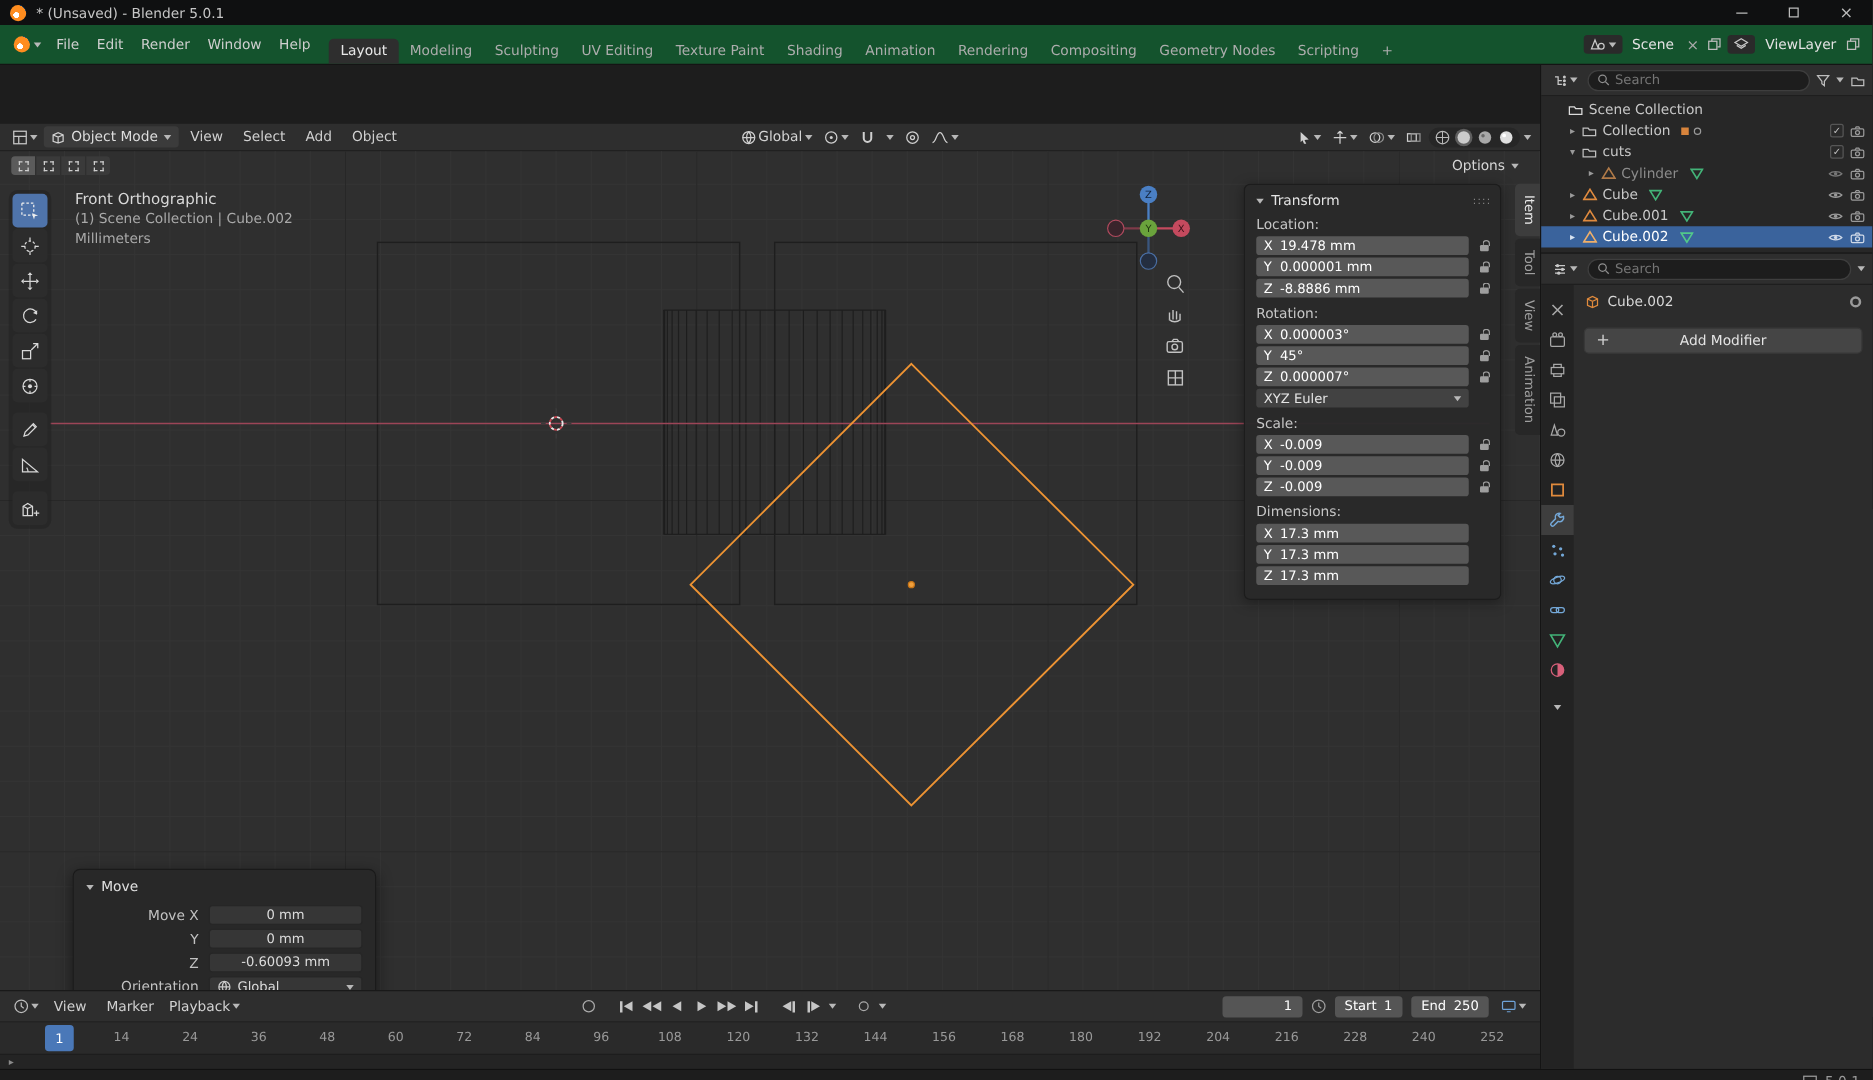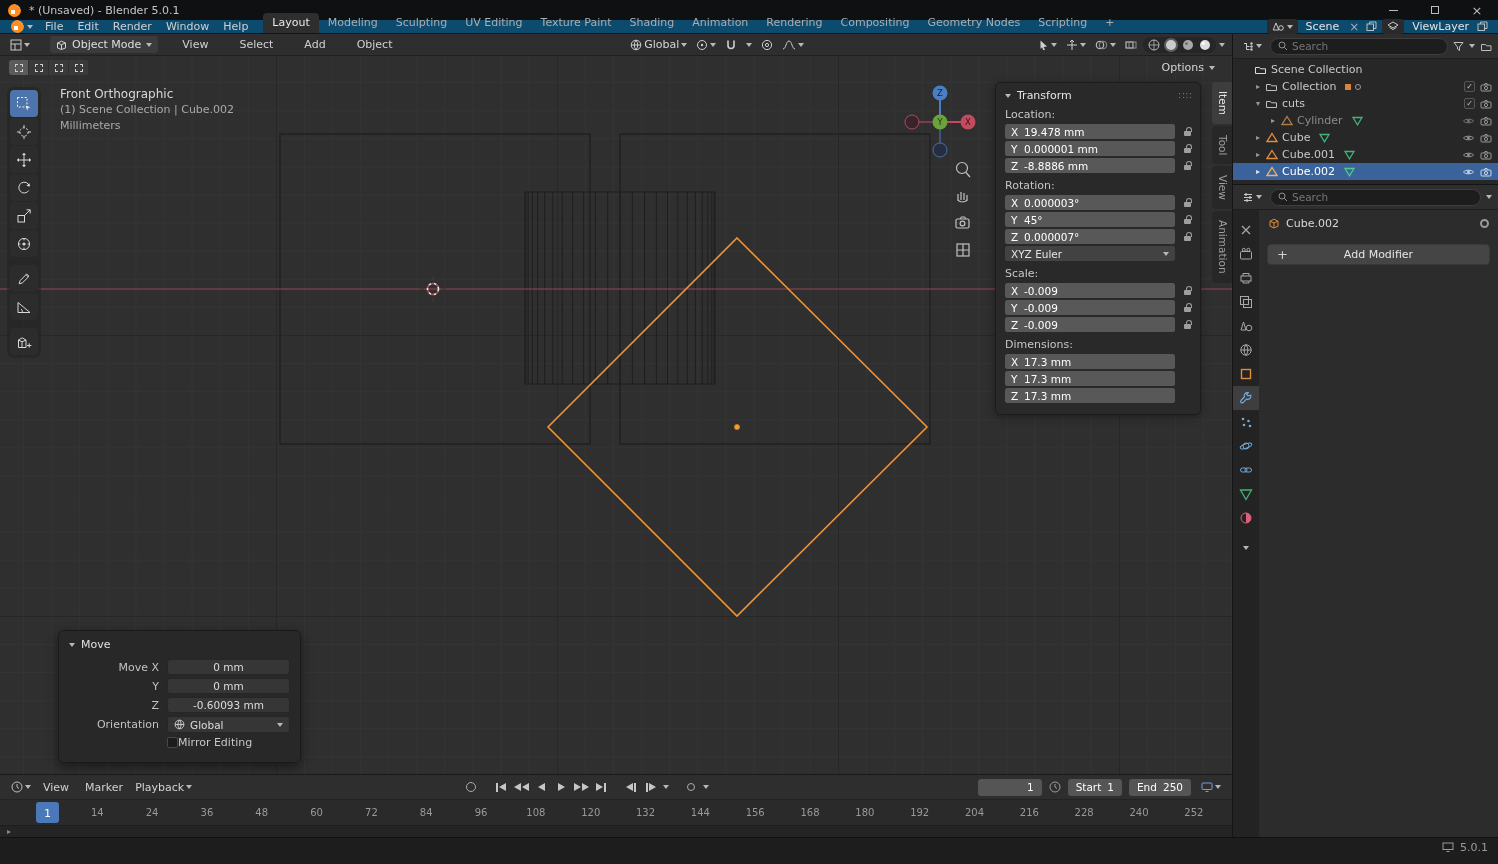--- a/index.html
+++ b/index.html
@@ -8,34 +8,34 @@
 svg{display:block;}
 .chev{width:0;height:0;border-left:3.5px solid transparent;border-right:3.5px solid transparent;border-top:4px solid #b8b8b8;display:inline-block;}
 
 #titlebar{height:20px;background:#0f1011;display:flex;align-items:center;padding-left:8px;color:#c6c6c6;}
 .logo{width:13px;height:13px;border-radius:50%;background:radial-gradient(circle at 38% 62%,#ffffff 0 20%,#ff8d1f 21% 72%,#265787 73%);margin-right:8px;flex:none;}
 #win-btns{margin-left:auto;display:flex;height:100%;}
 .wb{width:42px;height:100%;display:flex;align-items:center;justify-content:center;color:#bbb;font-size:13px;}
 .wb .bar{width:9px;height:1px;background:#bbb;}
 .wb .sq{width:8px;height:8px;border:1px solid #bbb;}
 
-#menubar{height:14px;background:#0c4a6e;display:flex;align-items:center;padding:0 6px;border-bottom:1px solid #141414;text-align:right;}
+#menubar{height:32px;background:#14532d;display:flex;align-items:center;padding:0 6px;border-bottom:1px solid #141414;text-align:right;}
 .mb-logo{display:flex;align-items:center;gap:3px;padding:0 5px;}
 .mb-menu{padding:1px 7px;color:#cfcfcf;}
 #ws-wrap{display:flex;align-items:flex-end;height:100%;margin-left:8px;}
 .ws{padding:3px 9px 4px;color:#adadad;border-radius:4px 4px 0 0;white-space:nowrap;}
 .ws.active{background:#2e2e2e;color:#e8e8e8;}
 #mb-right{margin-left:auto;display:flex;align-items:center;gap:5px;padding-right:4px;}
 .pillbtn{display:flex;align-items:center;gap:3px;background:#2a2a2a;border-radius:3px;padding:2px 5px;}
 .id-name{color:#e2e2e2;padding:0 3px;}
 .xchar{color:#aaa;font-size:12px;padding:0 2px;}
 
 #main{display:flex;height:803px;}
 #vp-col{width:1232px;display:flex;flex-direction:column;position:relative;}
-#vp-header{height:22px;background:#2e2e2e;display:flex;align-items:center;padding:0 7px;gap:17px;border-bottom:1px solid #202020;flex:none;}
+#vp-header{height:22px;background:#2e2e2e;display:flex;align-items:center;padding:0 7px;gap:2px;border-bottom:1px solid #202020;flex:none;margin-top:47px;}
 .hbtn{display:flex;align-items:center;gap:5px;background:#3b3b3b;border-radius:3px;padding:2px 6px;color:#dedede;white-space:nowrap;}
 .hmenu{padding:2px 7px;color:#d0d0d0;}
 .hgroup{display:flex;align-items:center;gap:3px;}
 .hico{display:flex;align-items:center;gap:2px;padding:2px 3px;}
 .shade-pill{display:flex;align-items:center;background:#262626;border-radius:9px;padding:1px 4px;gap:3px;}
 .sphere-wrap{display:flex;padding:1px;border-radius:8px;}
 .sphere-wrap.active{background:#5e5e5e;}
 
 #viewport{flex:1;position:relative;overflow:hidden;background-color:#2f2f2f;
 background-image:linear-gradient(#272727 1px,transparent 1px),linear-gradient(90deg,#272727 1px,transparent 1px),linear-gradient(#343434 1px,transparent 1px),linear-gradient(90deg,#343434 1px,transparent 1px);

